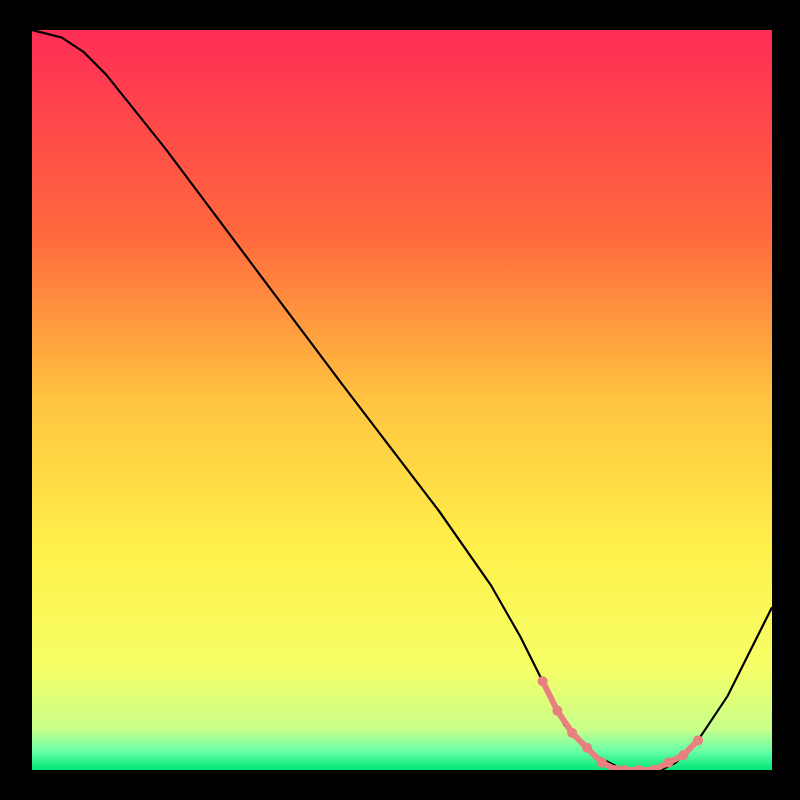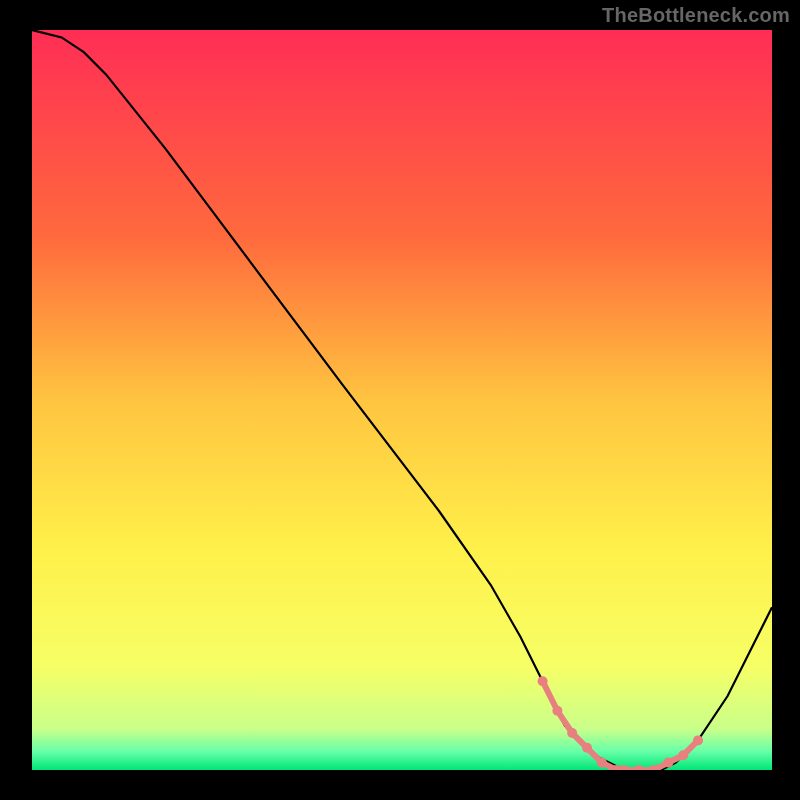--- a/index.html
+++ b/index.html
@@ -38,21 +38,20 @@
     display: block;
     width: 740px;
     height: 740px;
   }
 </style>
 </head>
 <body>
 
 <div class="frame">
 
-  <div class="watermark">TheBottleneck.com</div>
 
   <div class="plot">
     <svg viewBox="0 0 740 740">
       <defs>
         <linearGradient id="bg-grad" x1="0" y1="0" x2="0" y2="1">
             <stop offset="0%" stop-color="#ff2d55"></stop>
             <stop offset="28.000000000000004%" stop-color="#ff6a3d"></stop>
             <stop offset="50%" stop-color="#ffc440"></stop>
             <stop offset="70%" stop-color="#fff04a"></stop>
             <stop offset="86%" stop-color="#f6ff66"></stop>

